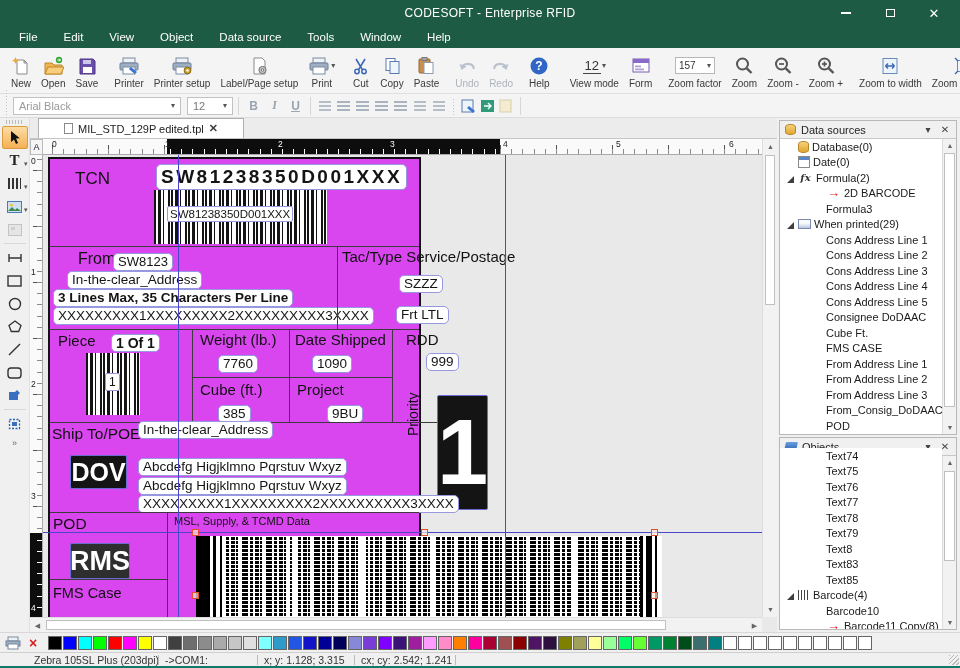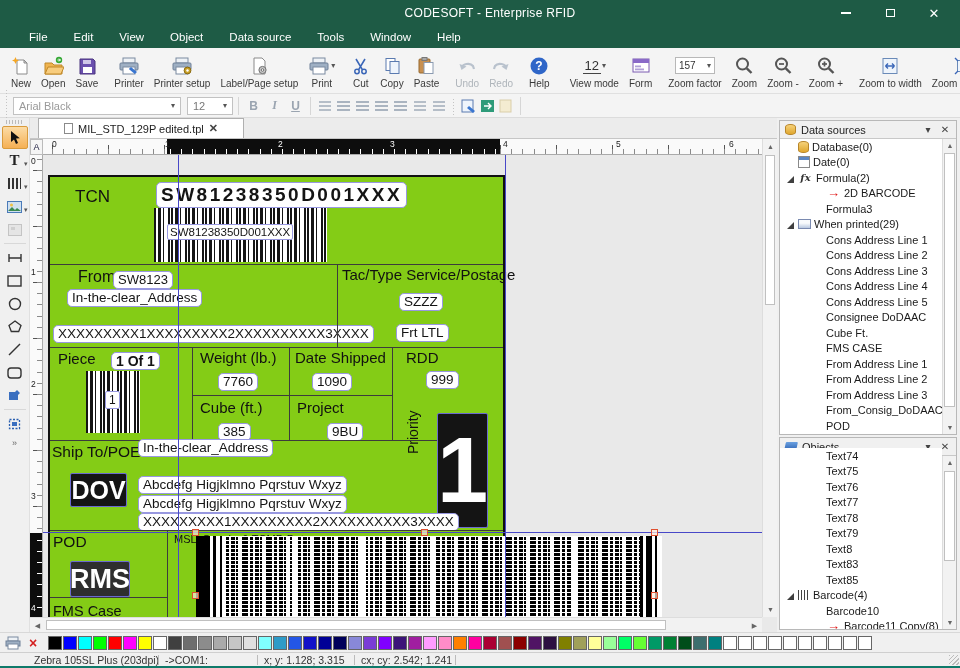--- a/index.html
+++ b/index.html
@@ -6,21 +6,21 @@
   *{box-sizing:border-box;}
   .app{position:relative;width:960px;height:668px;background:#f0f0f0;font-family:"Liberation Sans",sans-serif;overflow:hidden;border-bottom:2px solid #0e7a6a;}
   
   .titlebar{position:absolute;left:0;top:0;width:100%;height:26px;background:#1e5b45;display:flex;align-items:center;color:#fff;}
   .title{position:absolute;left:0;right:0;text-align:center;font-size:12px;letter-spacing:.3px;margin-left:20px;}
   .win-controls{position:absolute;right:4px;top:0;height:26px;display:flex;align-items:center;gap:0;}
   .wc{width:44px;height:26px;display:flex;align-items:center;justify-content:center;color:#fff;font-size:13px;cursor:default;}
   .min-bar{display:inline-block;width:10px;height:2px;background:#fff;}
   .max-box{display:inline-block;width:9px;height:8px;border:1.5px solid #fff;}
   
-  .menubar{position:absolute;left:0;top:26px;width:100%;height:22px;background:#1e5b45;display:flex;align-items:center;padding-left:16px;}
+  .menubar{position:absolute;left:0;top:26px;width:100%;height:22px;background:#1e5b45;display:flex;align-items:center;padding-left:6px;}
   .menu-item{color:#fff;font-size:11.5px;padding:0 13px;height:22px;display:flex;align-items:center;cursor:default;}
   
   .toolbar{position:absolute;left:0;width:100%;background:#f4f4f4;display:flex;align-items:center;}
   .main-toolbar{top:48px;height:46px;border-bottom:1px solid #e0e0e0;padding-left:2px;}
   .grip{width:5px;height:36px;margin:0 2px;background:repeating-linear-gradient(0deg,#c4c4c4 0 1px,transparent 1px 3px);background-size:1px 100%;background-repeat:no-repeat;background-position:center;}
   .tsep{width:1px;height:38px;background:#d6d6d6;margin:0 3px;}
   .tbtn{border:none;background:transparent;display:flex;flex-direction:column;align-items:center;justify-content:flex-start;padding:2px 5px 0;gap:1px;font-family:inherit;cursor:default;}
   .tb-ic{height:22px;display:flex;align-items:center;justify-content:center;}
   .tb-lb{font-size:10px;color:#3a3a3a;white-space:nowrap;line-height:11px;}
   .tbtn.disabled .tb-lb{color:#aeb4ba;}
@@ -73,21 +73,21 @@
   .vruler span{position:absolute;left:1px;font-size:8.5px;color:#222;}
   .vruler span:nth-of-type(1){top:1px;}.vruler span:nth-of-type(2){top:112px;}.vruler span:nth-of-type(3){top:224px;}
   .vruler span:nth-of-type(4){top:336px;}.vruler span:nth-of-type(5){top:448px;color:#fff;}
   .viewport{position:absolute;left:13px;top:16px;right:15px;bottom:15px;overflow:hidden;background:#e9e9e9;}
   
   .vscroll{position:absolute;right:0;top:0;width:15px;bottom:15px;background:#f2f2f2;border-left:1px solid #ddd;}
   .hscroll{position:absolute;left:0;bottom:0;right:15px;height:15px;background:#f2f2f2;border-top:1px solid #ddd;}
   .sb-arrow{position:absolute;color:#666;font-size:7px;display:flex;align-items:center;justify-content:center;width:15px;height:15px;}
   .sb-thumb{position:absolute;background:#fff;border:1px solid #c0c0c0;}
   
-  .label-sheet{position:absolute;left:5px;top:20px;width:457px;height:460px;background:#84cc16;border:2px solid #111;border-bottom:none;}
+  .label-sheet{position:absolute;left:5px;top:2px;width:373px;height:460px;background:#d946ef;border:2px solid #111;border-bottom:none;}
   .lbl{position:absolute;color:#111;white-space:nowrap;line-height:1.15;}
   .fld{position:absolute;border:1px solid #9898e0;border-radius:5px;padding:0 4px;font-size:13.5px;color:#141414;background:#fff;white-space:nowrap;line-height:16px;}
   .fld.b{font-weight:bold;}
   .hl,.vl{position:absolute;background:#3c3c3c;}
   .hl{height:1px;}.vl{width:1px;}
   .bc{position:absolute;background:repeating-linear-gradient(90deg,#141414 0 2px,#fff 2px 4px,#141414 4px 7px,#fff 7px 9px,#141414 9px 10px,#fff 10px 14px,#141414 14px 16px,#fff 16px 17px);}
   .blackbox{position:absolute;background:#141414;color:#fff;display:flex;align-items:center;justify-content:center;font-weight:bold;border:1px solid #6a6ad0;border-radius:2px;}
   .guide{position:absolute;background:#4848c8;z-index:30;}
   .bc2d{position:absolute;left:153px;top:381px;width:466px;height:81px;background:#fff;display:flex;z-index:5;}
   .b2-start{width:30px;background:linear-gradient(90deg,#000 0 14px,#fff 14px 17px,#000 17px 20px,#fff 20px 24px,#000 24px 26px,#fff 26px 30px);}
@@ -557,20 +557,21 @@
           <div class="label-sheet">
             <span class="lbl" style="left:25px;top:10px;font-size:17px">TCN</span>
             <span class="fld b" style="left:106px;top:5px;font-size:19px;letter-spacing:2.5px;line-height:24px">SW81238350D001XXX</span>
             <span class="bc" style="left:104px;top:31px;width:173px;height:54px"></span>
             <span class="fld" style="left:117px;top:47px;font-size:11.5px;line-height:14px;padding:0 2px;border-radius:2px">SW81238350D001XXX</span>
 
             <span class="hl" style="top:87px;left:0;right:0"></span>
             <span class="lbl" style="left:28px;top:91px;font-size:16px">From</span>
             <span class="fld" style="left:63px;top:94px;font-size:13px">SW8123</span>
             <span class="fld" style="left:17px;top:112px">In-the-clear_Address</span>
+            <span class="fld b" style="left:3px;top:130px">3 Lines Max, 35 Characters Per Line</span>
             <span class="fld" style="left:3px;top:148px">XXXXXXXXX1XXXXXXXXX2XXXXXXXXXX3XXXX</span>
             <span class="vl" style="left:287px;top:87px;height:83px"></span>
             <span class="lbl" style="left:292px;top:89px;font-size:15px">Tac/Type Service/Postage</span>
             <span class="fld" style="left:349px;top:116px">SZZZ</span>
             <span class="fld" style="left:346px;top:147px">Frt LTL</span>
 
             <span class="hl" style="top:170px;left:0;right:0"></span>
             <span class="lbl" style="left:8px;top:173px;font-size:15px">Piece</span>
             <span class="fld b" style="left:61px;top:175px;font-size:14px">1 Of 1</span>
             <span class="bc" style="left:36px;top:194px;width:54px;height:62px"></span>

